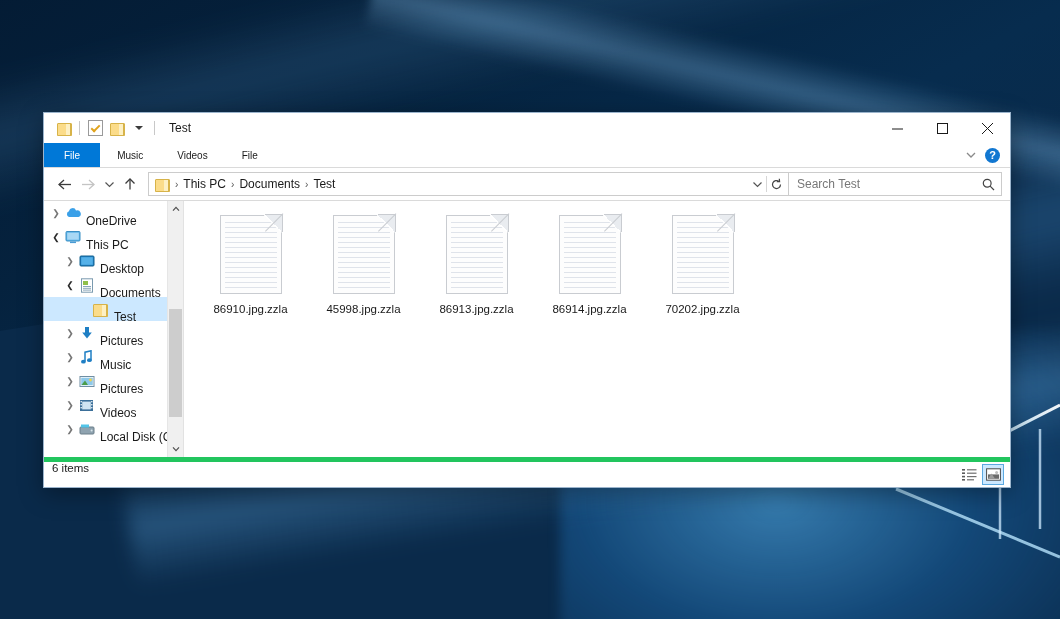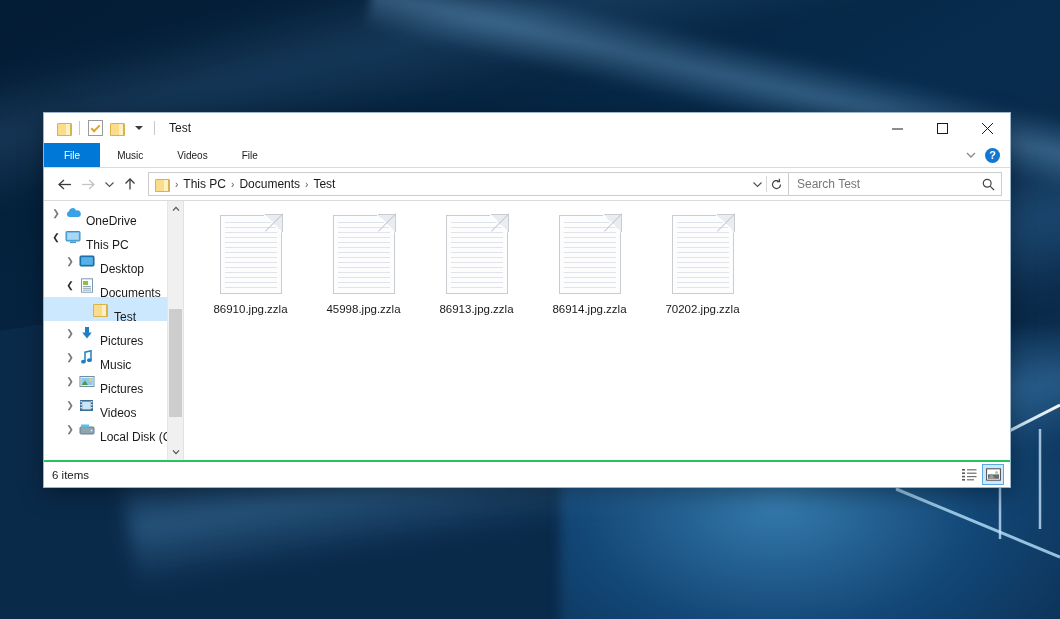--- a/index.html
+++ b/index.html
@@ -374,23 +374,23 @@
   .filename {
     font-size: 11.5px;
     color: #1a1a1a;
     text-align: center;
     white-space: nowrap;
   }
 
   
   #statusbar {
     height: 25px;
-    border-top: 2px solid #22c55e;
-    background: #fff;
-    display: flex; align-items: center;
+    border-top: 5px solid #22c55e;
+    background: #fff;
+    display: flex; 
     padding: 0 8px;
     flex: 0 0 auto;
     position: relative;
   }
   #status-text { font-size: 11.5px; color: #1a1a1a; }
   #viewbtns {
     position: absolute; right: 6px; top: 0;
     height: 25px;
     display: flex; align-items: center; gap: 2px;
   }

